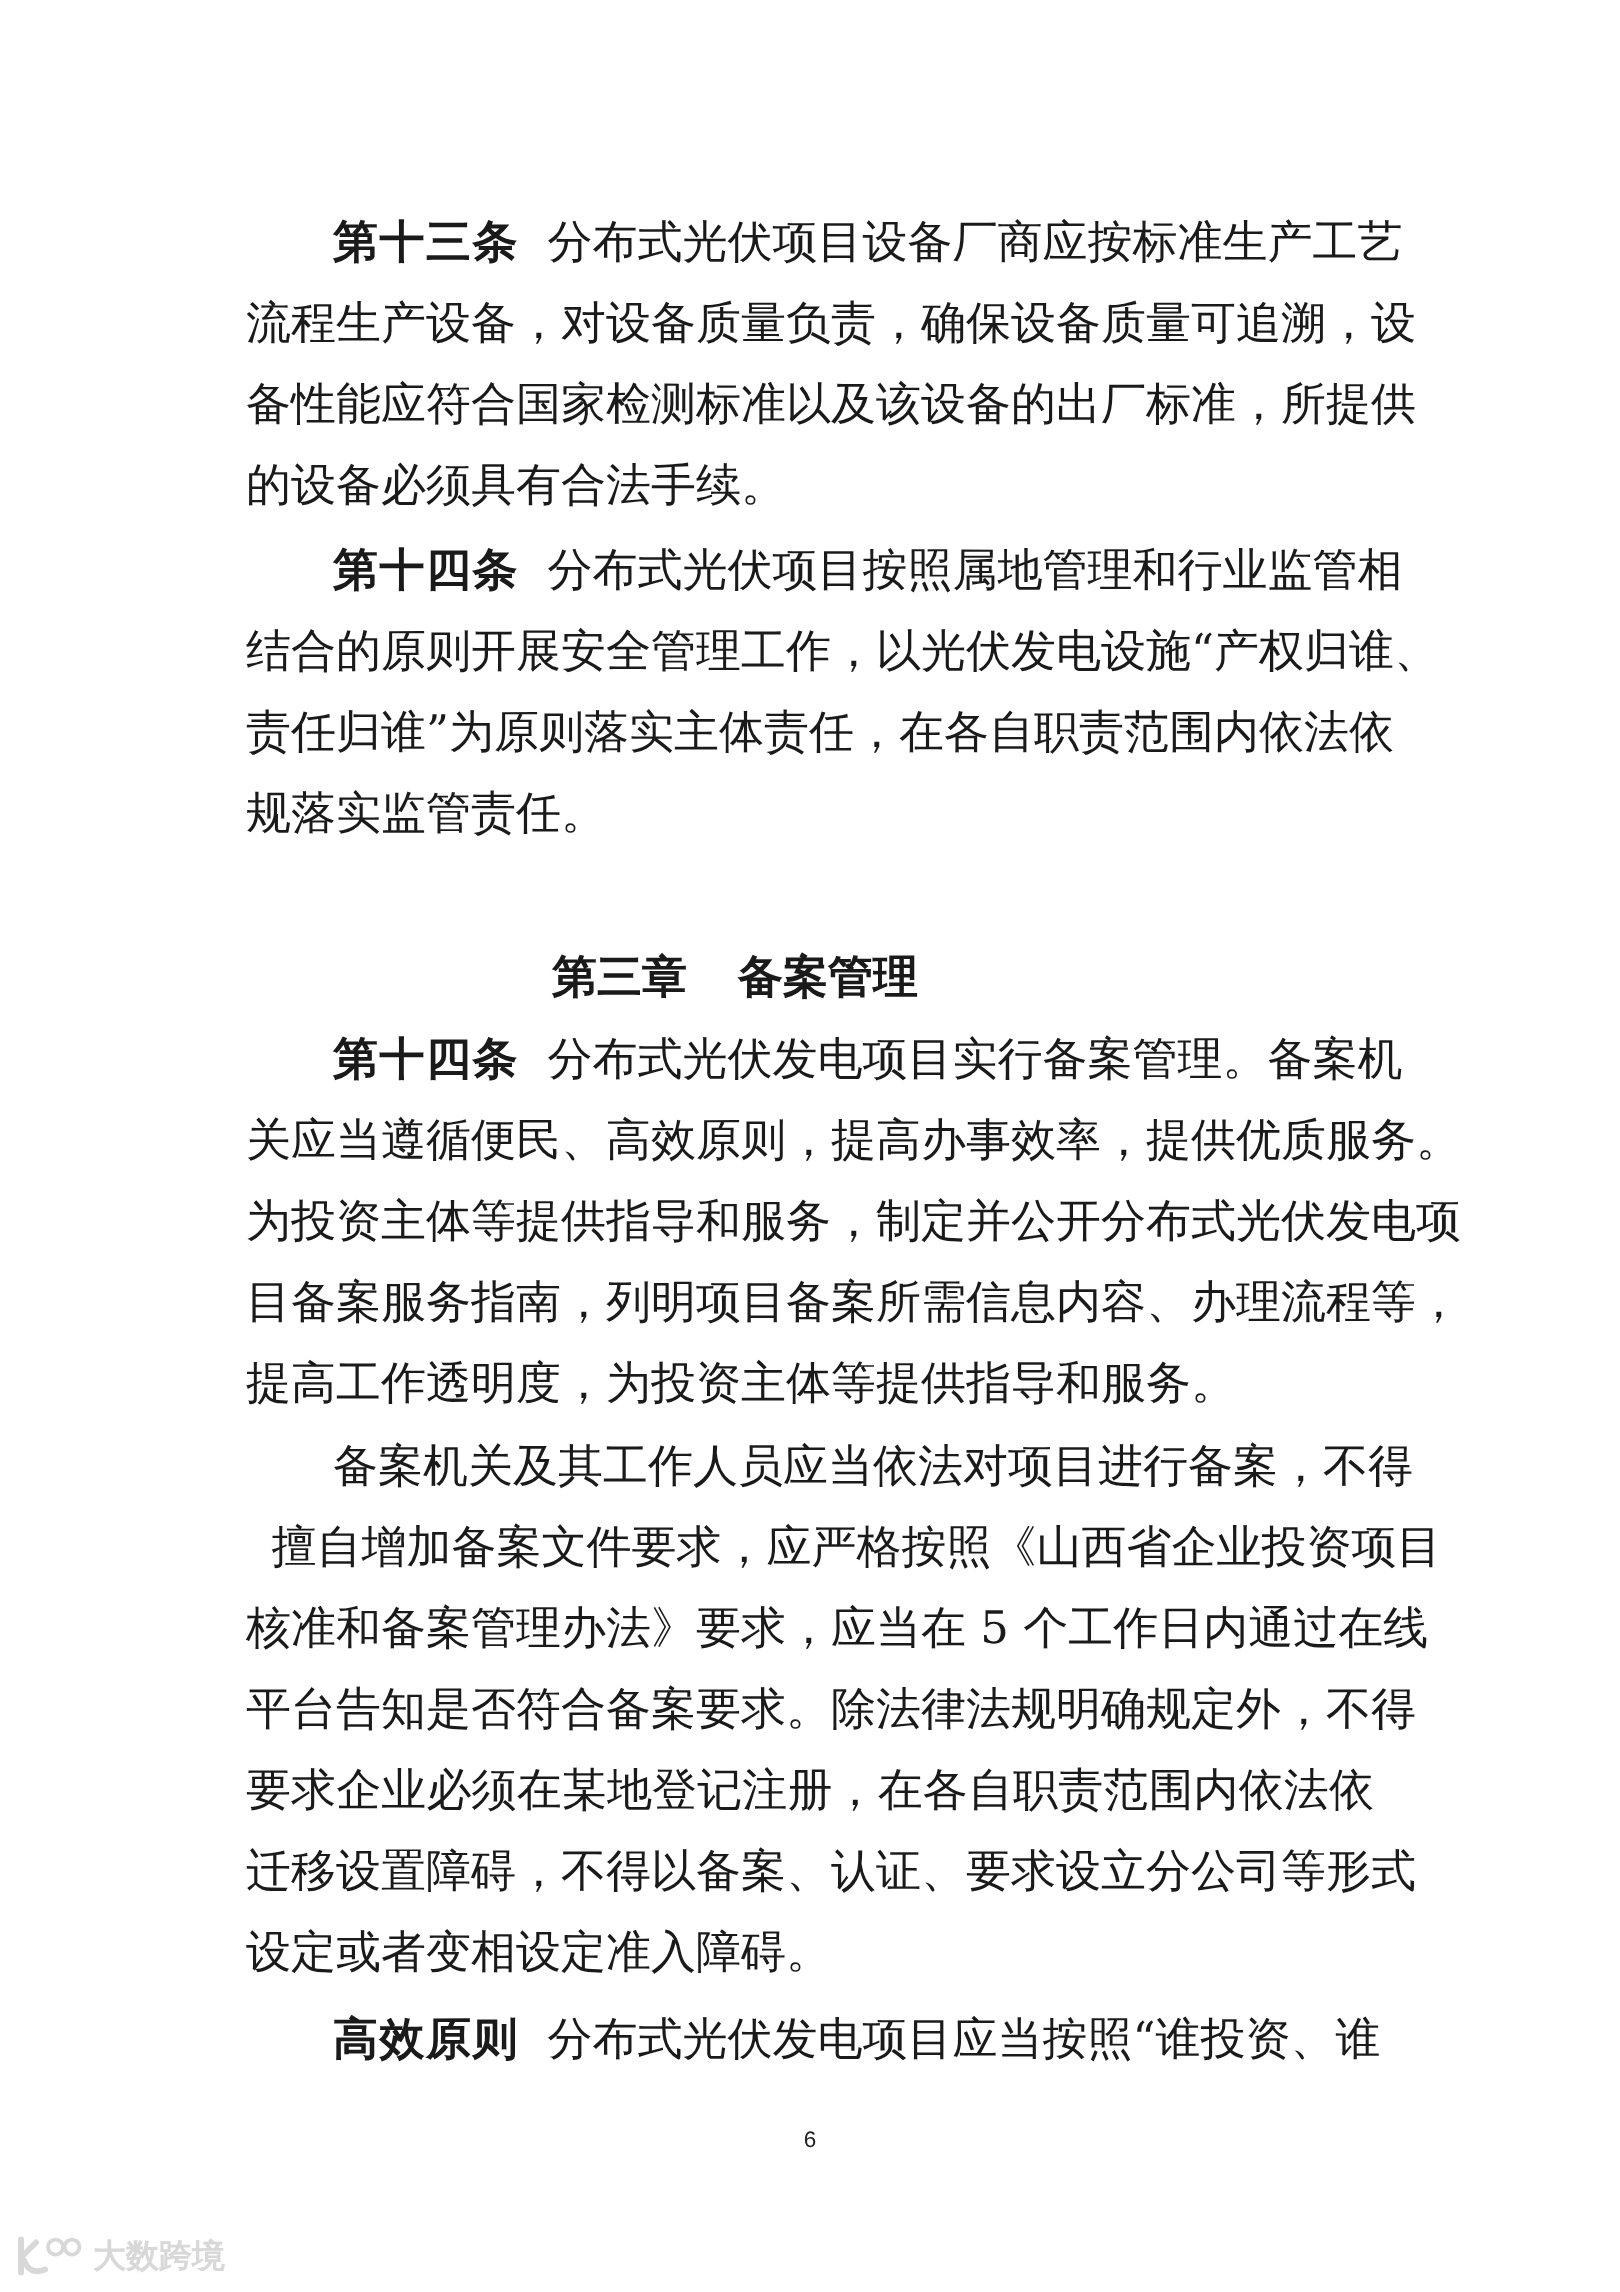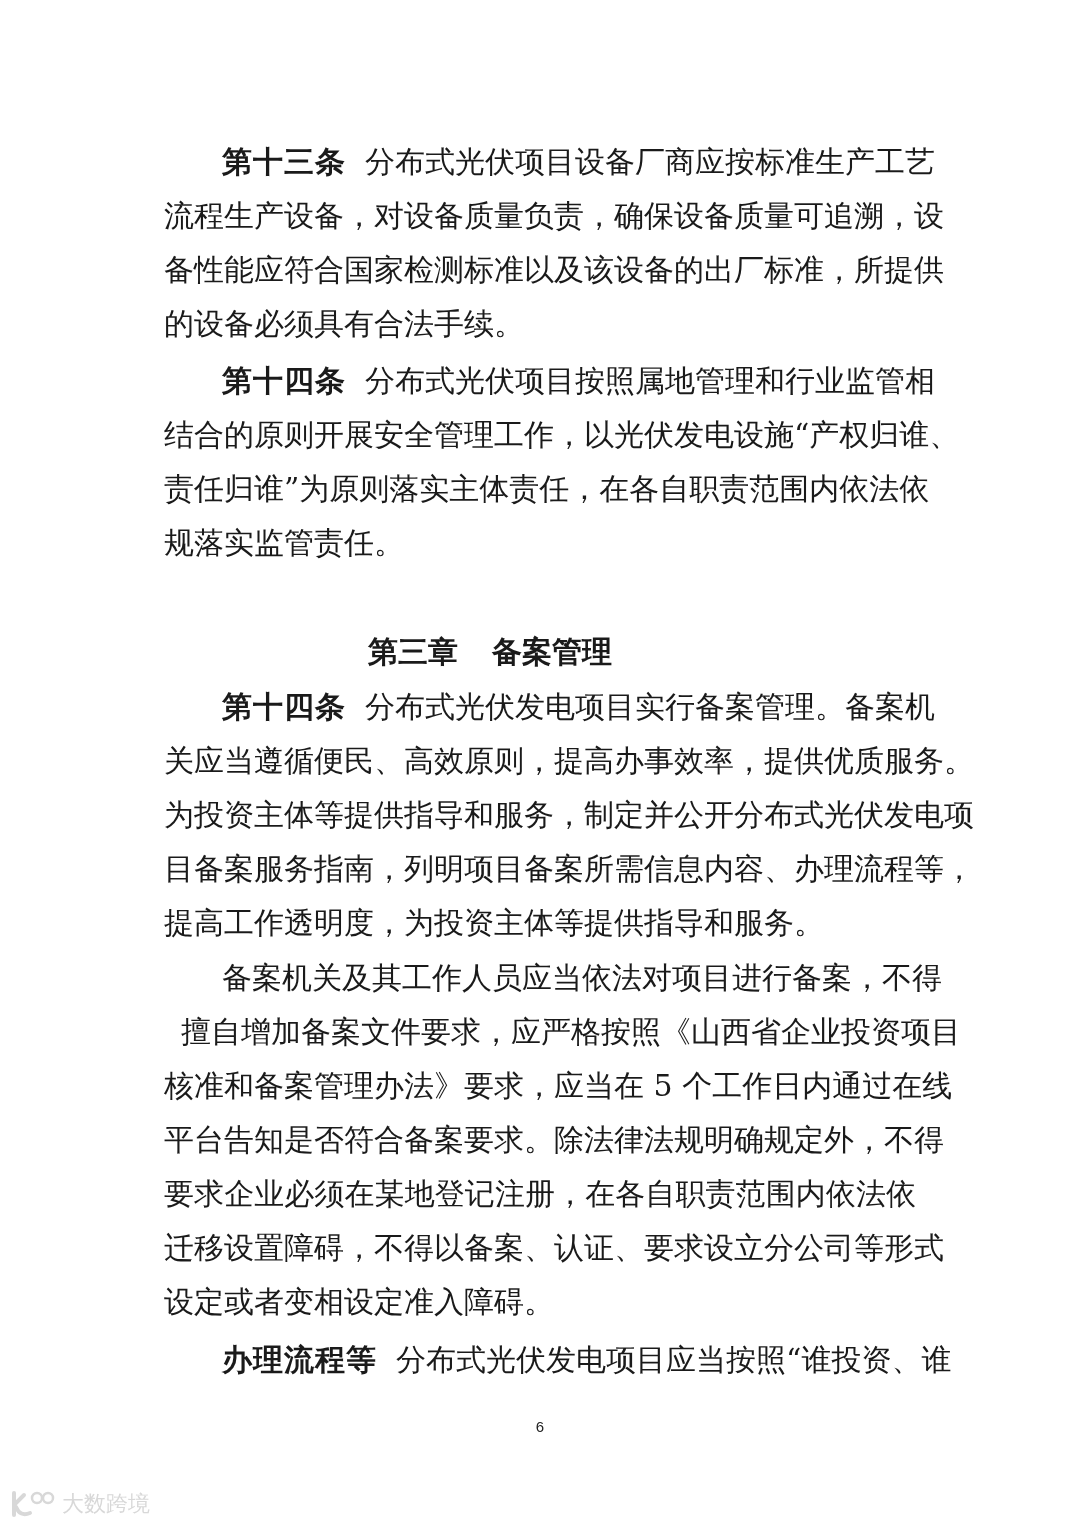--- a/index.html
+++ b/index.html
@@ -12,21 +12,21 @@
   .line.indent { left: 222px; width: 694px; }
   .bold { font-weight: bold; font-family: Liberation Sans, sans-serif; letter-spacing: 1px; }
   .chapter { position: absolute; left: 0; width: 980px; top: 632px; height: 40px; line-height: 40px;
              text-align: center; font-size: 30px; font-weight: bold;
              font-family: "DejaVu Sans", "Liberation Sans", sans-serif; }
   .chapter span { display: inline-block; }
   .chapter .gap { width: 34px; }
   .pagenum { position: absolute; left: 0; width: 1080px; top: 1418px; text-align: center;
              font-size: 15px; font-family: "Liberation Sans", sans-serif; color: #222; }
   .watermark { position: absolute; left: 10px; top: 1488px; height: 32px; display: flex; align-items: center;
-               color: #d8d8d8; font-family: "DejaVu Sans", sans-serif; font-size: 22px; font-weight: normal; }
+               color: #d8d8d8; font-family: "DejaVu Sans", sans-serif; font-size: 22px; font-weight: bold; }
   .watermark svg { margin-right: 6px; }
 </style>
 </head>
 <body>
 
 <div>
   <div class="line indent" style="top:142px;"><span class="bold">第十三条</span>&nbsp;&nbsp;<span>分布式光伏项目设备厂商应按标准生产工艺</span></div>
   <div class="line" style="top:196px;">流程生产设备，对设备质量负责，确保设备质量可追溯，设</div>
   <div class="line" style="top:250px;">备性能应符合国家检测标准以及该设备的出厂标准，所提供</div>
   <div class="line last" style="top:304px;">的设备必须具有合法手续。</div>
@@ -53,21 +53,21 @@
   <div class="line indent" style="top:958px;">备案机关及其工作人员应当依法对项目进行备案，不得</div>
   <div class="line" style="top:1012px;margin-left:17px;">擅自增加备案文件要求，应严格按照《山西省企业投资项目</div>
   <div class="line" style="top:1066px;">核准和备案管理办法》要求，应当在 5 个工作日内通过在线</div>
   <div class="line" style="top:1120px;">平台告知是否符合备案要求。除法律法规明确规定外，不得</div>
   <div class="line" style="top:1174px;">要求企业必须在某地登记注册，在各自职责范围内依法依</div>
   <div class="line" style="top:1228px;">迁移设置障碍，不得以备案、认证、要求设立分公司等形式</div>
   <div class="line last" style="top:1282px;">设定或者变相设定准入障碍。</div>
 </div>
 
 <div>
-  <div class="line indent" style="top:1340px;"><span class="bold">办理流程等</span>&nbsp;&nbsp;<span>分布式光伏发电项目应当按照“谁投资、谁</span></div>
+  <div class="line indent" style="top:1340px;"><span class="bold">高效原则</span>&nbsp;&nbsp;<span>分布式光伏发电项目应当按照“谁投资、谁</span></div>
 </div>
 
 <div class="pagenum">6</div>
 
 <div class="watermark">
   <svg width="46" height="30" viewBox="0 0 46 30">
     <path d="M4 4 L4 26 M4 16 L14 6 M6 18 Q10 28 20 24" stroke="#d8d8d8" stroke-width="4" fill="none" stroke-linecap="round"></path>
     <circle cx="27" cy="9" r="5" stroke="#d8d8d8" stroke-width="2.5" fill="none"></circle>
     <circle cx="38" cy="9" r="5" stroke="#d8d8d8" stroke-width="2.5" fill="none"></circle>
   </svg>

